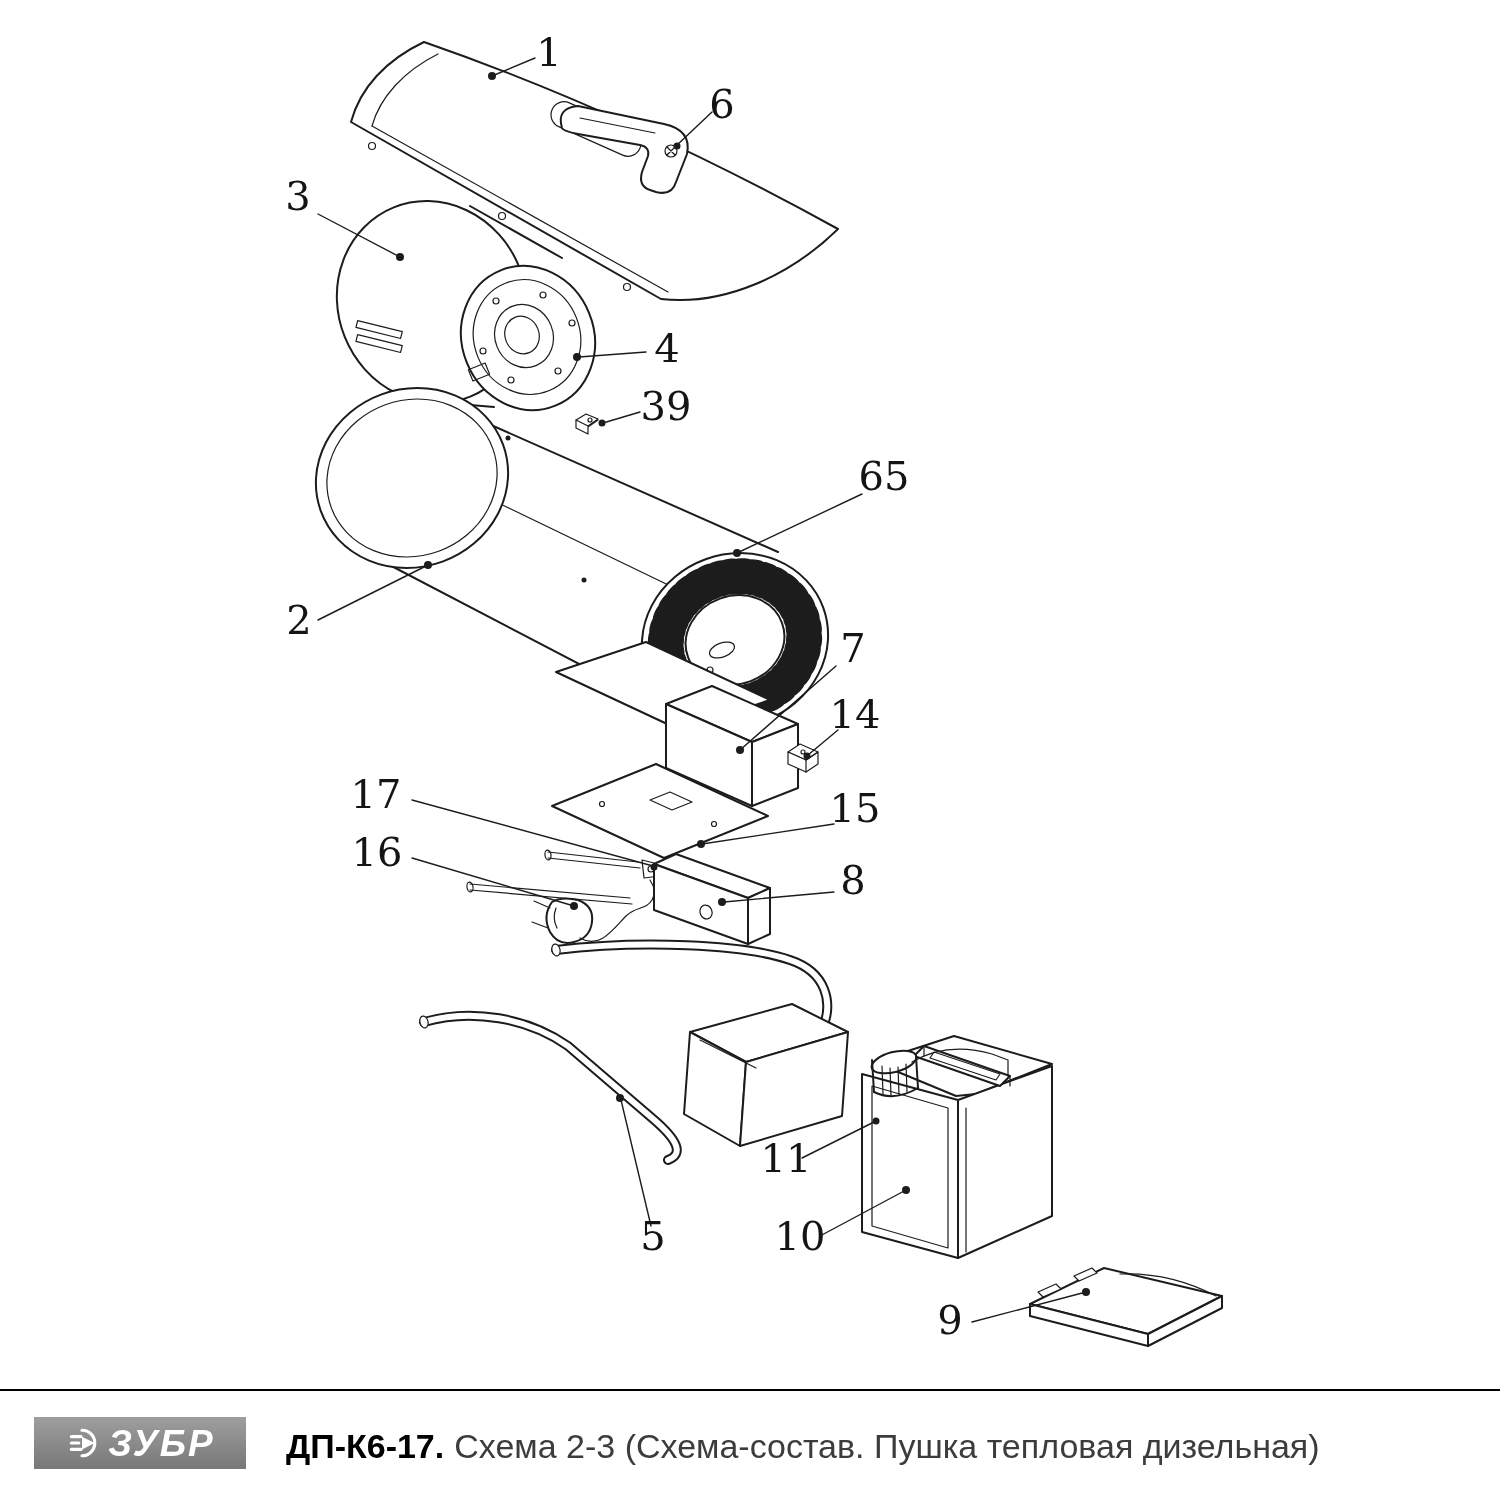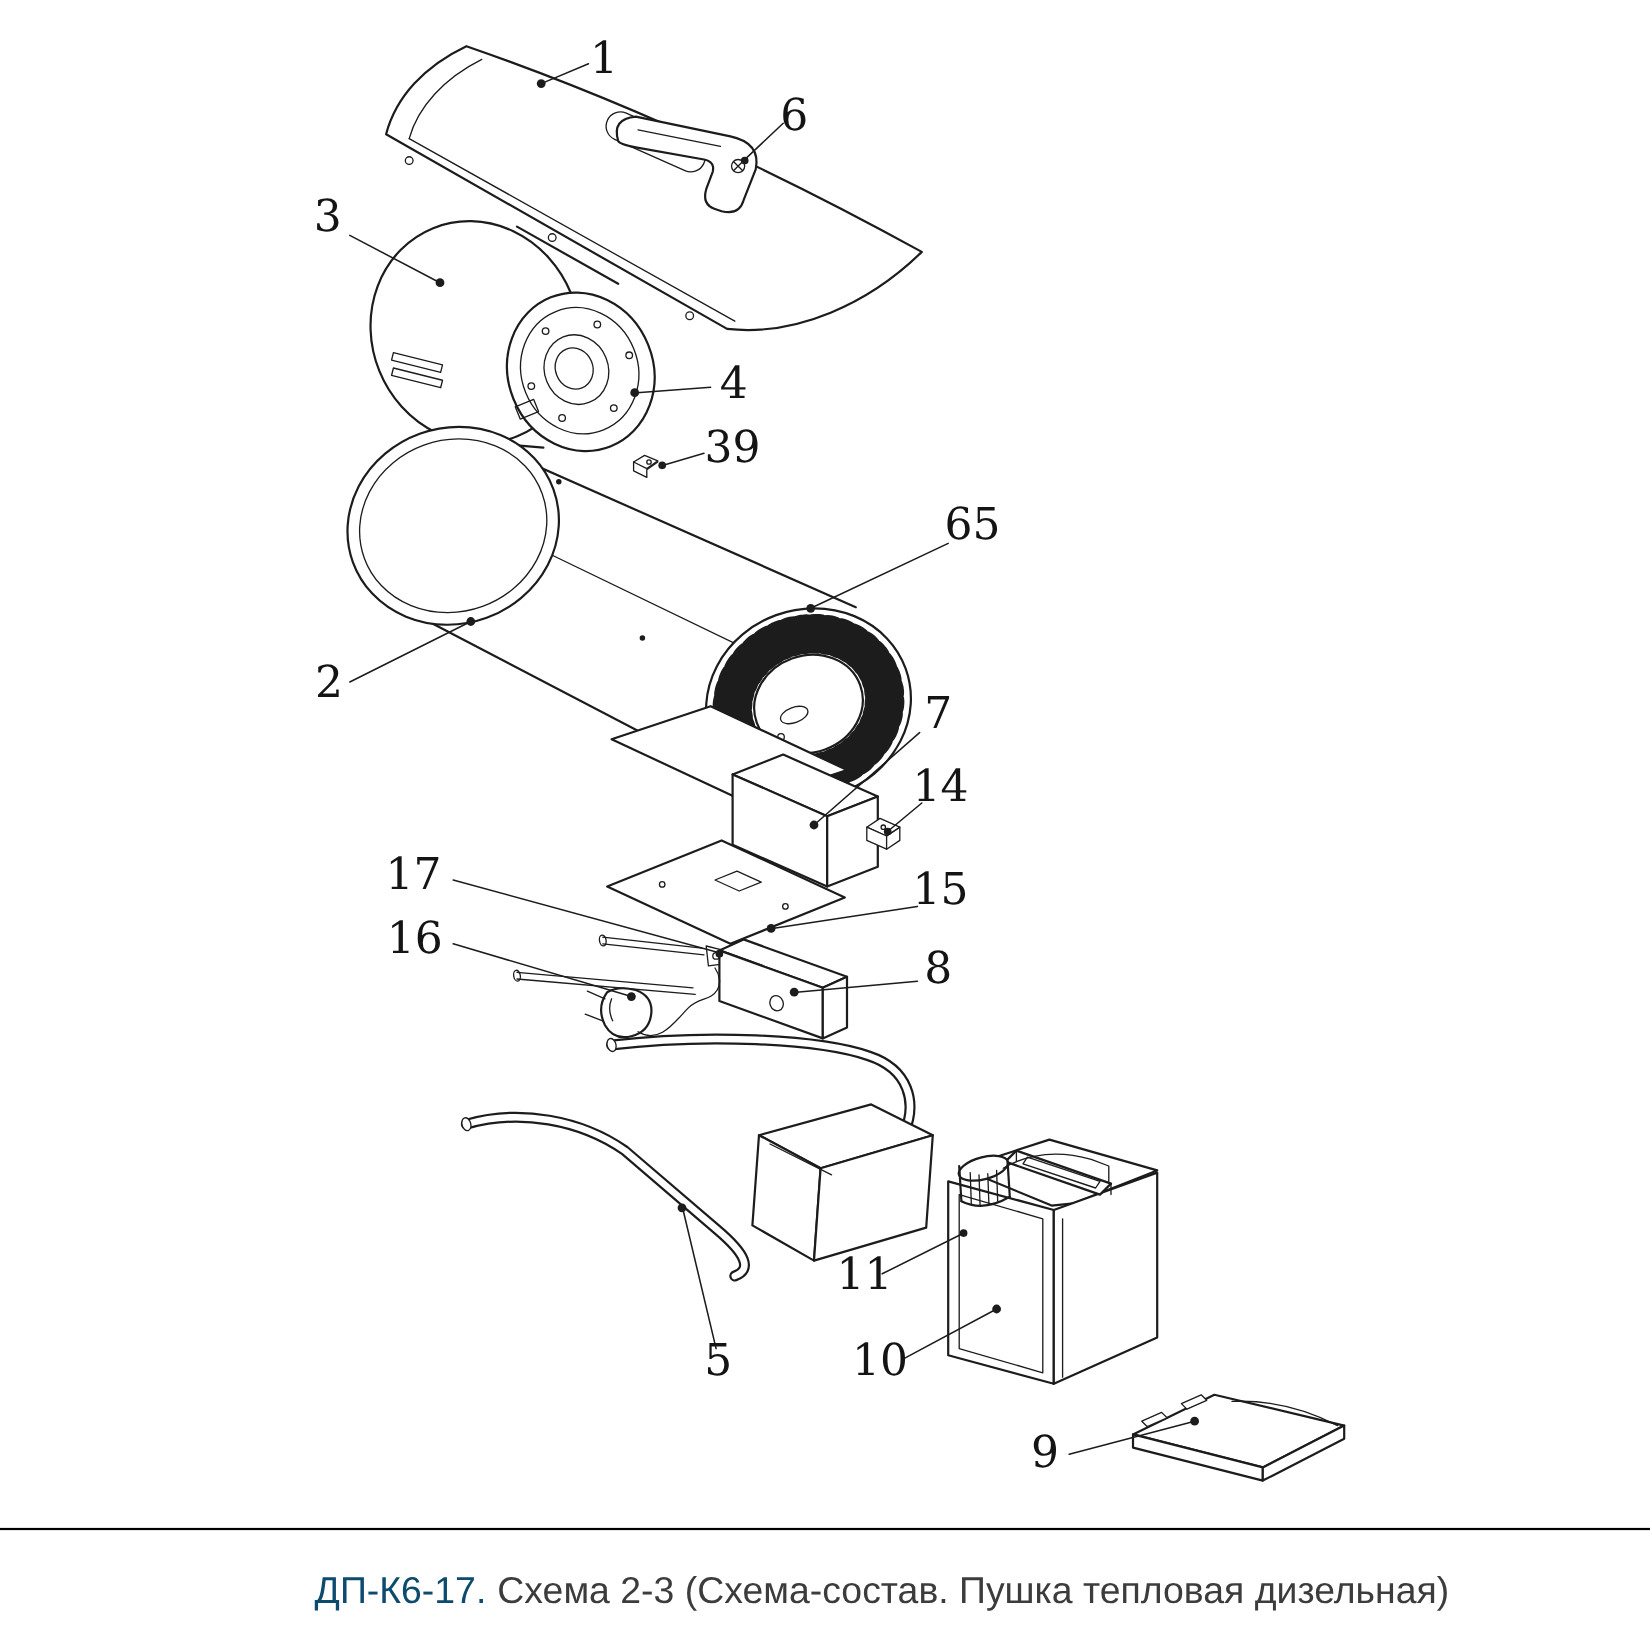--- a/index.html
+++ b/index.html
@@ -21,21 +21,21 @@
   svg.diagram text.callout-num{stroke:none;fill:#141414;font-family:"DejaVu Serif",serif;
     font-size:40px;text-anchor:middle;}
   .divider{position:absolute;left:0;top:1389px;width:1500px;height:2px;background:#000;}
   .footer-logo{position:absolute;left:34px;top:1417px;width:212px;height:52px;
     background:linear-gradient(180deg,#9e9e9e,#787878);display:flex;align-items:center;
     justify-content:center;gap:9px;}
   .footer-logo .brand{color:#fff;font-weight:800;font-style:italic;font-size:37px;
     letter-spacing:2px;line-height:1;}
   .footer-caption{position:absolute;left:286px;top:1426px;font-size:34px;line-height:40px;
     color:#3c3c3c;white-space:nowrap;}
-  .footer-caption .model{font-weight:400;color:#0c4a6e;margin-right:10px;}
+  .footer-caption .model{font-weight:700;color:#000000;margin-right:10px;}
 </style>
 </head>
 <body>
 
 <div class="canvas">
 
 <svg class="diagram" width="1500" height="1390" viewBox="0 0 1500 1390">
 
   <g>
     <path class="fillw" d="M424,42 C386,60 360,88 351,122 L661,299 C724,306 790,276 838,229 Q626,112 424,42 Z"></path>
@@ -276,18 +276,26 @@
       <line class="lead" x1="972" y1="1322" x2="1086" y2="1292"></line>
           <circle class="dot" cx="1086" cy="1292" r="4"></circle>
       <text class="callout-num" x="950" y="1334">9</text>
     </g>
   </g>
 </svg>
 
 
 <div class="divider"></div>
 
+<div class="footer-logo">
+  <svg width="34" height="34" viewBox="0 0 32 32">
+    <path d="M6 10 h9 M6 16 h7 M6 22 h9" stroke="#ffffff" stroke-width="3" fill="none" stroke-linecap="round"></path>
+    <path d="M16 4 a12 12 0 1 1 -0.01 24" stroke="#ffffff" stroke-width="3" fill="none" stroke-linecap="round"></path>
+    <polygon points="16,10 28,16 16,22" fill="#ffffff"></polygon>
+  </svg>
+  <span class="brand">ЗУБР</span>
+</div>
 
 <div class="footer-caption">
   <span class="model">ДП-К6-17.</span><span class="desc">Схема 2-3 (Схема-состав. Пушка тепловая дизельная)</span>
 </div>
 
 </div>
 
 </body></html>

